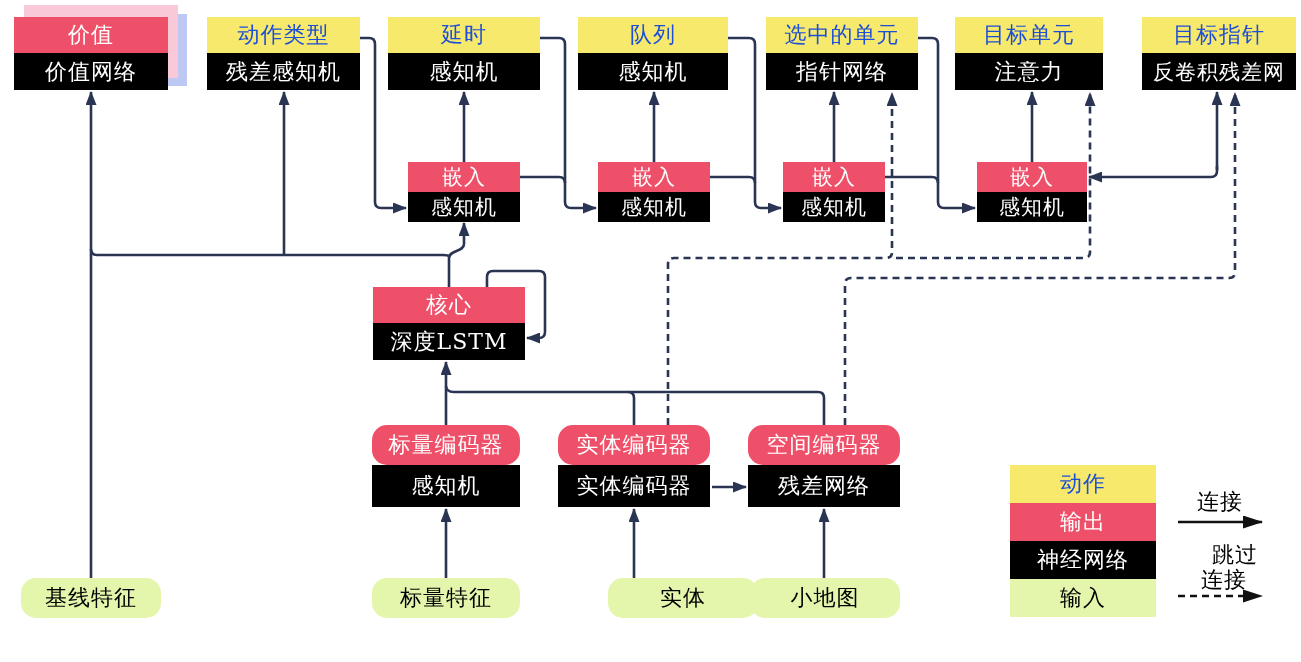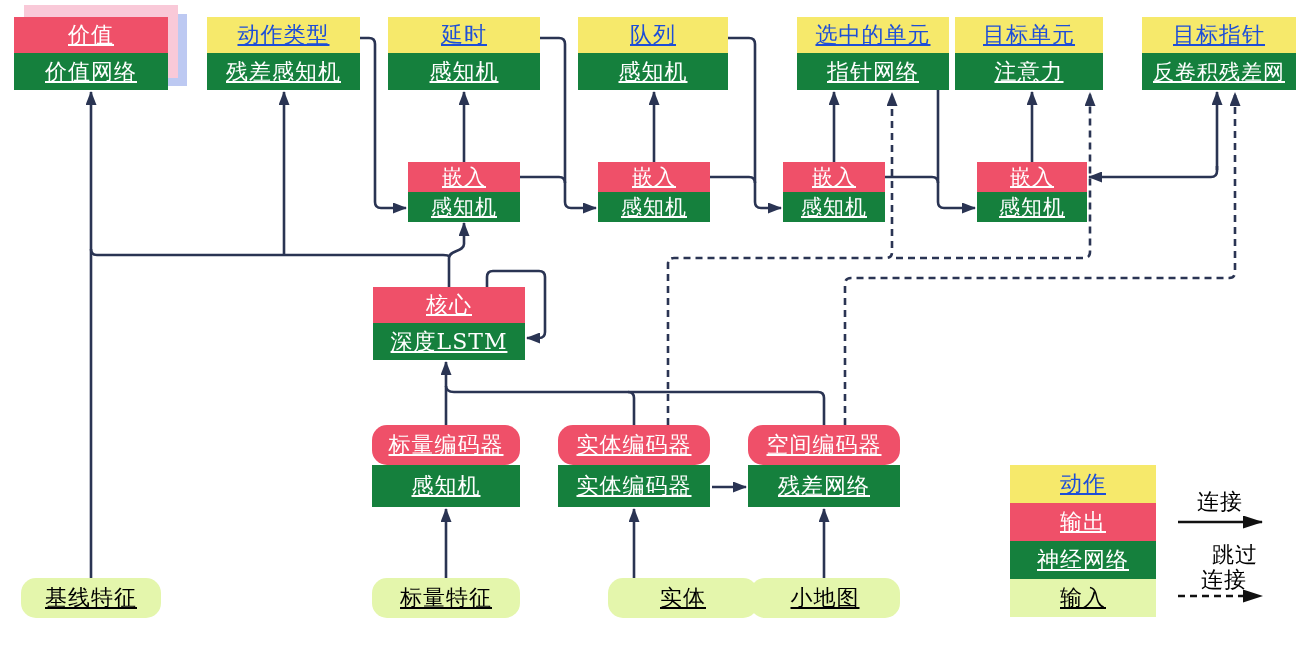--- a/index.html
+++ b/index.html
@@ -2,24 +2,24 @@
 <html><head>
 <meta charset="utf-8">
 <style>
   html,body{margin:0;padding:0;background:#ffffff;}
   .canvas{position:relative;width:1301px;height:662px;background:#fff;overflow:hidden;
           font-family:"DejaVu Serif","Liberation Serif",serif;}
   svg.wires{position:absolute;left:0;top:0;z-index:1;}
   .shadow{position:absolute;z-index:2;}
   .node{position:absolute;z-index:3;}
   .part{width:100%;display:flex;align-items:center;justify-content:center;
-        box-sizing:border-box;letter-spacing:1px;white-space:nowrap;text-decoration:underline;}
+        box-sizing:border-box;letter-spacing:1px;white-space:nowrap;}
   .c-yellow{background:#F6E96B;color:#1d4ed8;}
   .c-red{background:#EF5069;color:#fff;}
-  .c-blue{background:#15803d;color:#fff;}
+  .c-blue{background:#000000;color:#fff;}
   .c-green{background:#E4F6AC;color:#000;}
   .sh-pink{background:#F9C9D8;}
   .sh-blue{background:#BDC9F2;}
   .h36{height:36px;} .h37{height:37px;} .h30{height:30px;}
   .h40{height:40px;border-radius:15px;} .h42{height:42px;} .h38{height:38px;}
   .fs22{font-size:22px;} .fs21{font-size:21px;}
   .lgtxt{position:absolute;z-index:3;font-size:22px;color:#000;letter-spacing:1px;
          text-align:center;white-space:nowrap;}
 </style>
 </head>
@@ -101,21 +101,21 @@
     <div class="part c-blue h37 fs22">残差感知机</div>
   </div>
   <div class="node" style="left:388px;top:17px;width:152px;">
     <div class="part c-yellow h36 fs22">延时</div>
     <div class="part c-blue h37 fs22">感知机</div>
   </div>
   <div class="node" style="left:578px;top:17px;width:150px;">
     <div class="part c-yellow h36 fs22">队列</div>
     <div class="part c-blue h37 fs22">感知机</div>
   </div>
-  <div class="node" style="left:797px;top:17px;width:152px;">
+  <div class="node" style="left:766px;top:17px;width:152px;">
     <div class="part c-yellow h36 fs22">选中的单元</div>
     <div class="part c-blue h37 fs22">指针网络</div>
   </div>
   <div class="node" style="left:955px;top:17px;width:148px;">
     <div class="part c-yellow h36 fs22">目标单元</div>
     <div class="part c-blue h37 fs22">注意力</div>
   </div>
   <div class="node" style="left:1142px;top:17px;width:154px;">
     <div class="part c-yellow h36 fs22">目标指针</div>
     <div class="part c-blue h37 fs21">反卷积残差网</div>

